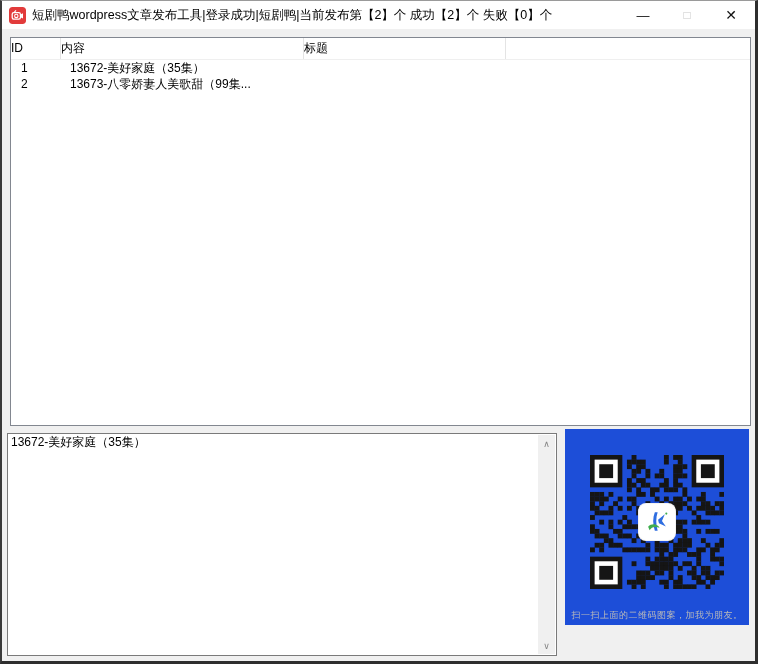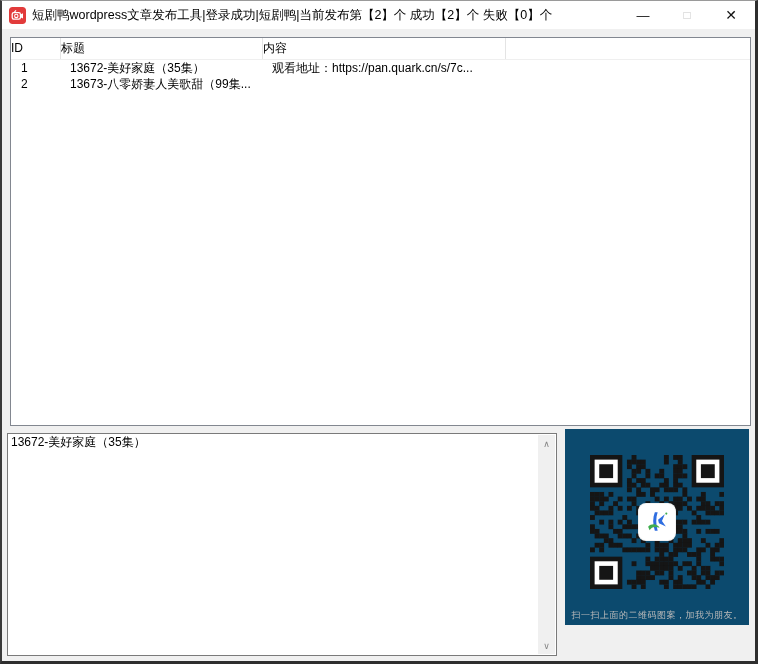--- a/index.html
+++ b/index.html
@@ -35,21 +35,21 @@
     background:#fff;border:1px solid #7a7a7a;box-sizing:border-box;}
   .ta-content{position:absolute;left:3px;top:1px;right:20px;bottom:2px;
     font-size:12px;line-height:15px;color:#000;overflow:hidden;}
   .ta-line{white-space:pre;}
   .ta-scrollbar{position:absolute;top:1px;right:1px;bottom:1px;width:17px;background:#f0f0f0;}
   .sb-arrow{position:absolute;left:0;width:17px;height:17px;display:flex;align-items:center;
     justify-content:center;font-size:9px;color:#868686;}
   .sb-arrow.up{top:0;}
   .sb-arrow.down{bottom:0;}
   
-  .qr-panel{position:absolute;left:563px;top:428px;width:184px;height:196px;background:#0c4a6e;}
+  .qr-panel{position:absolute;left:563px;top:428px;width:184px;height:196px;background:#1d4ed8;}
   .qr-box{position:absolute;left:25px;top:26px;width:134px;height:134px;}
   .qr-box svg{display:block;}
   .qr-logo{position:absolute;left:49px;top:49px;width:36px;height:36px;background:#fff;
     border-radius:7px;box-shadow:0 0 0 1px #f2f2f2;display:flex;align-items:center;justify-content:center;}
   .qr-caption{position:absolute;left:0;right:0;top:180px;text-align:center;
     font-size:9px;color:#b9b9b9;letter-spacing:.5px;white-space:nowrap;}
 </style>
 </head>
 <body>
 
@@ -67,29 +67,28 @@
     <div class="controls">
       <div class="ctrl min">—</div>
       <div class="ctrl max">□</div>
       <div class="ctrl close">✕</div>
     </div>
   </div>
 
   <div class="listview">
     <div class="lv-header">
       <div class="lv-hcell c0">ID</div>
+      <div class="lv-hcell c2">内容</div>
       <div class="lv-hcell c1">标题</div>
-      <div class="lv-hcell c2">内容</div>
       <div class="lv-hcell cf"></div>
     </div>
     <div id="table-body">
         <div class="lv-row">
           <div class="lv-cell c0">1</div>
           <div class="lv-cell c1">13672-美好家庭（35集）</div>
-          <div class="lv-cell c2">观看地址：https://pan.quark.cn/s/7c...</div>
           <div class="lv-cell cf"></div>
         </div>
         <div class="lv-row">
           <div class="lv-cell c0">2</div>
           <div class="lv-cell c1">13673-八零娇妻人美歌甜（99集...</div>
           <div class="lv-cell cf"></div>
         </div>
       </div>
   </div>
 

